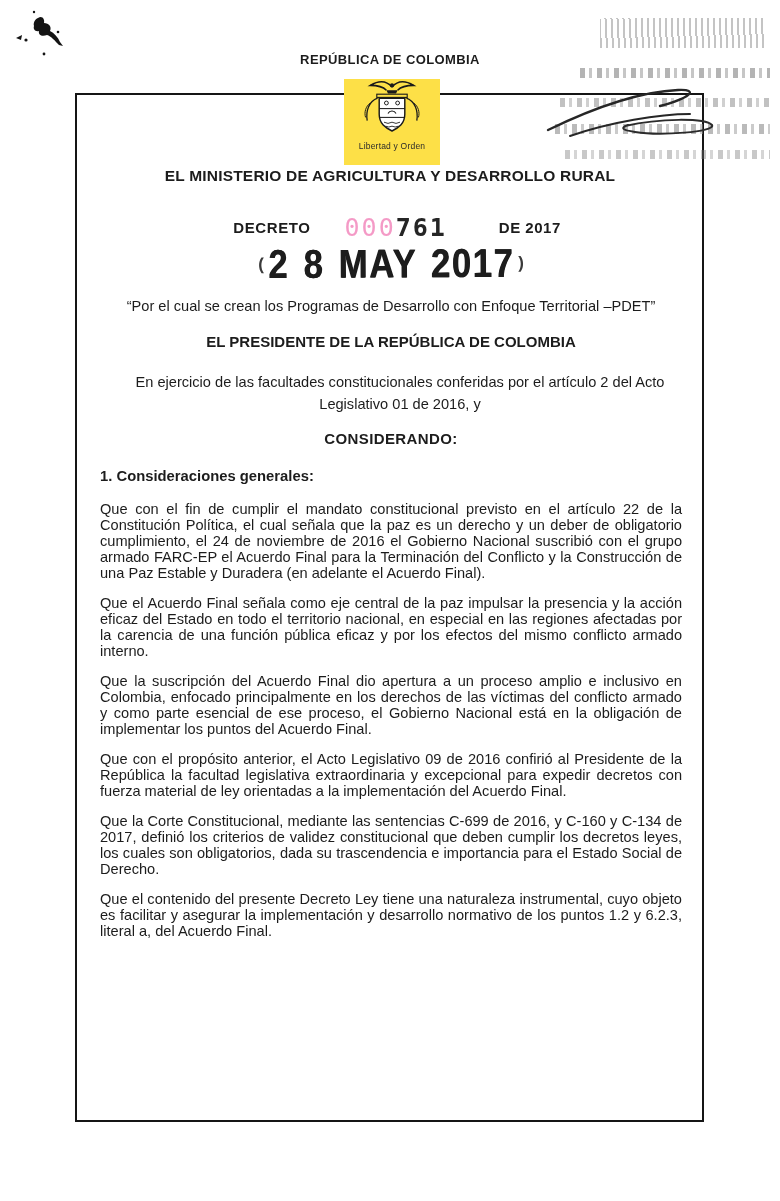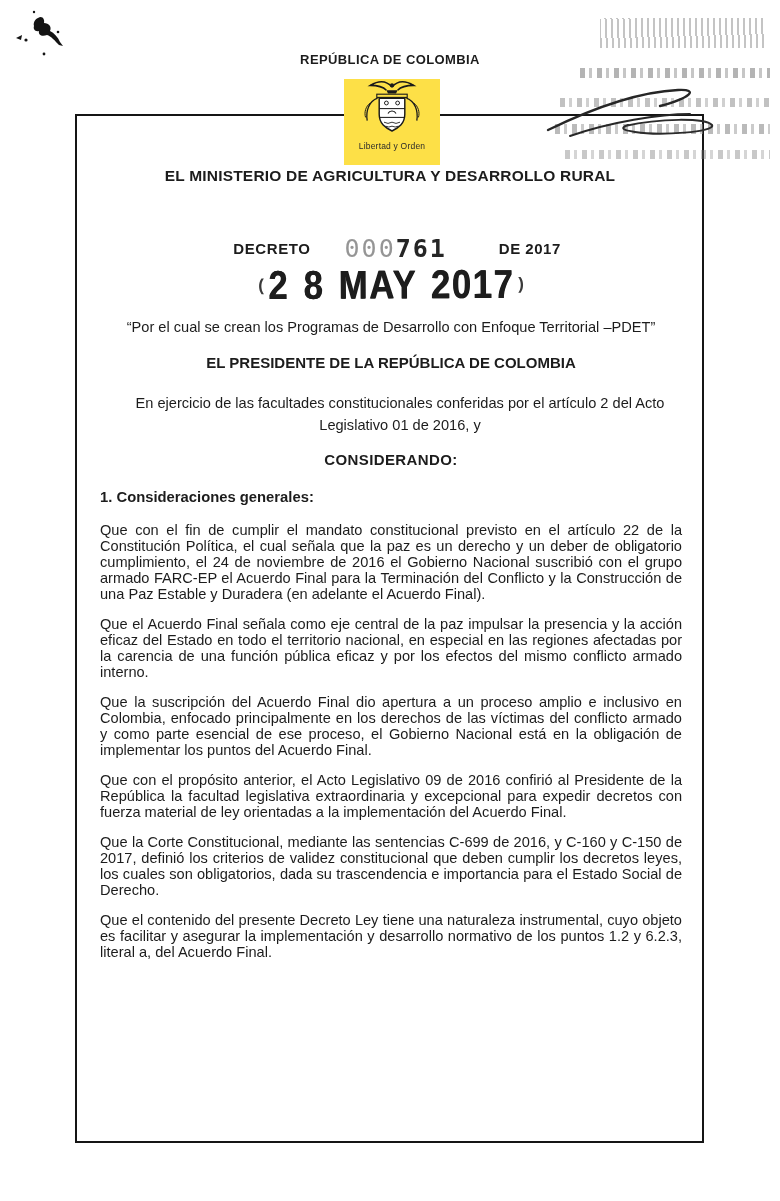--- a/index.html
+++ b/index.html
@@ -22,30 +22,30 @@
   .ministry{position:absolute;top:167px;left:0;width:780px;text-align:center;
       font-weight:bold;font-size:15.5px;letter-spacing:.2px;z-index:2;}
 
   
   .emblem{position:absolute;left:344px;top:79px;width:96px;height:86px;
       background:#fde047;z-index:3;text-align:center;}
   .emblem svg{display:block;margin:0 auto;}
   .motto{font-size:8.5px;color:#2a2a2a;margin-top:-2px;letter-spacing:.2px;}
 
   
-  .border-box{position:absolute;left:75px;top:114px;width:625px;height:1025px;
+  .border-box{position:absolute;left:75px;top:93px;width:625px;height:1025px;
       border:2px solid #151515;z-index:1;}
   .content{position:absolute;inset:0;padding:0 20px 0 23px;}
 
   .decree-row{margin-top:118px;display:flex;justify-content:center;align-items:center;
       transform:translateX(6px);}
   .decree-label{font-weight:bold;font-size:15px;letter-spacing:.6px;}
   .decree-number-group{margin-left:34px;font-family:"DejaVu Sans Mono",monospace;
       font-size:25px;letter-spacing:2px;white-space:nowrap;}
-  .num-faint{color:#404040;opacity:.55;}
+  .num-faint{color:#ec4899;opacity:.55;}
   .num-main{color:#252525;font-weight:bold;}
   .decree-year{margin-left:52px;font-weight:bold;font-size:15px;letter-spacing:.5px;}
 
   .date-stamp-row{margin-top:3px;display:flex;justify-content:center;align-items:center;
       transform:rotate(-.3deg);}
   .stamp-paren{font-size:17px;font-weight:bold;color:#3a3a3a;margin:0 10px;}
   .stamp-date{font-size:33px;font-weight:bold;color:#1d1d1d;letter-spacing:1.5px;
       word-spacing:3px;display:inline-block;transform:scaleY(1.22) scaleX(1.05);
       text-shadow:.6px 0 0 #1d1d1d;white-space:nowrap;}
 
@@ -141,20 +141,20 @@
 
       <div class="considering">CONSIDERANDO:</div>
 
       <div class="section-heading">1. Consideraciones generales:</div>
 
       <div class="paragraphs">
         <p>Que con el fin de cumplir el mandato constitucional previsto en el artículo 22 de la Constitución Política, el cual señala que la paz es un derecho y un deber de obligatorio cumplimiento, el 24 de noviembre de 2016 el Gobierno Nacional suscribió con el grupo armado FARC-EP el Acuerdo Final para la Terminación del Conflicto y la Construcción de una Paz Estable y Duradera (en adelante el Acuerdo Final).</p>
         <p>Que el Acuerdo Final señala como eje central de la paz impulsar la presencia y la acción eficaz del Estado en todo el territorio nacional, en especial en las regiones afectadas por la carencia de una función pública eficaz y por los efectos del mismo conflicto armado interno.</p>
         <p>Que la suscripción del Acuerdo Final dio apertura a un proceso amplio e inclusivo en Colombia, enfocado principalmente en los derechos de las víctimas del conflicto armado y como parte esencial de ese proceso, el Gobierno Nacional está en la obligación de implementar los puntos del Acuerdo Final.</p>
         <p>Que con el propósito anterior, el Acto Legislativo 09 de 2016 confirió al Presidente de la República la facultad legislativa extraordinaria y excepcional para expedir decretos con fuerza material de ley orientadas a la implementación del Acuerdo Final.</p>
-        <p>Que la Corte Constitucional, mediante las sentencias C-699 de 2016, y C-160 y C-150 de 2017, definió los criterios de validez constitucional que deben cumplir los decretos leyes, los cuales son obligatorios, dada su trascendencia e importancia para el Estado Social de Derecho.</p>
+        <p>Que la Corte Constitucional, mediante las sentencias C-699 de 2016, y C-160 y C-134 de 2017, definió los criterios de validez constitucional que deben cumplir los decretos leyes, los cuales son obligatorios, dada su trascendencia e importancia para el Estado Social de Derecho.</p>
         <p>Que el contenido del presente Decreto Ley tiene una naturaleza instrumental, cuyo objeto es facilitar y asegurar la implementación y desarrollo normativo de los puntos 1.2 y 6.2.3, literal a, del Acuerdo Final.</p>
       </div>
 
     </div>
   </div>
 
 </div>
 
 </body></html>

